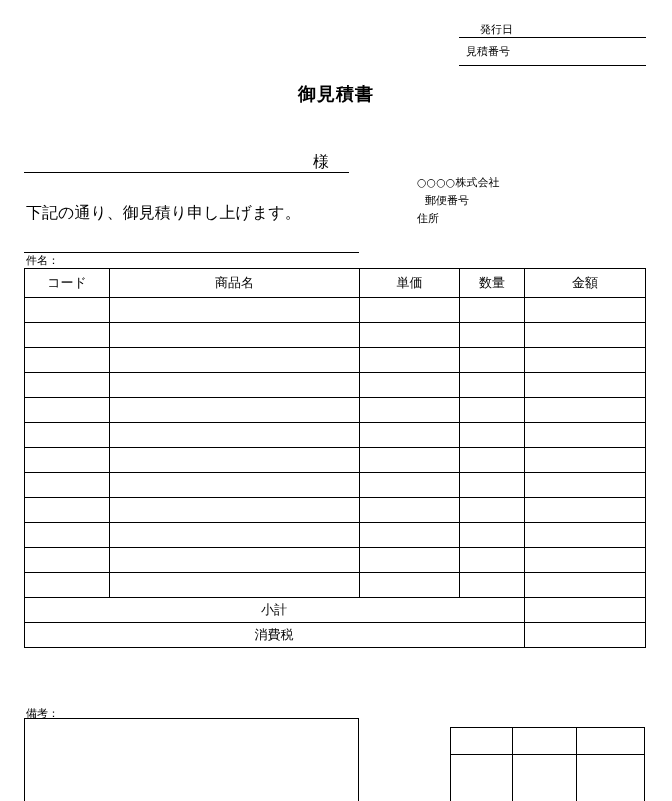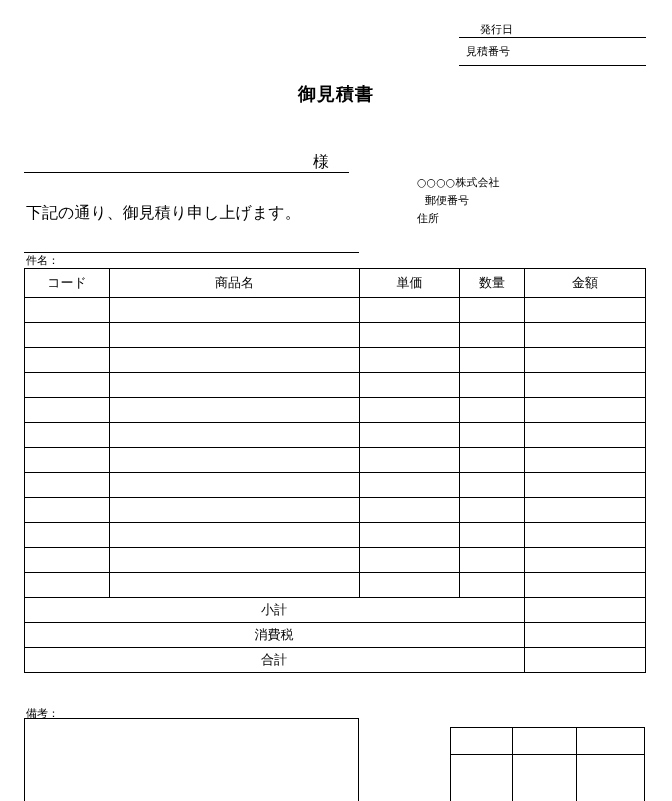--- a/index.html
+++ b/index.html
@@ -143,24 +143,20 @@
     </tbody>
   <tbody>
       <tr style="height:25px;">
     <td colspan="4" class="sumlabel">小計</td>
     <td></td>
   </tr>
   <tr style="height:25px;">
     <td colspan="4" class="sumlabel">消費税</td>
     <td></td>
   </tr>
-  <tr style="height:25px;">
-    <td colspan="4" class="sumlabel">合計</td>
-    <td></td>
-  </tr>
 </tbody>
   </table>
 
 <div class="txt" style="left:26px; top:698px;margin-top:8px;">備考：</div>
 <div class="remarks-box"></div>
 
 <table class="stamp">
   <colgroup>
       <col style="width:62px">
       <col style="width:64px">

